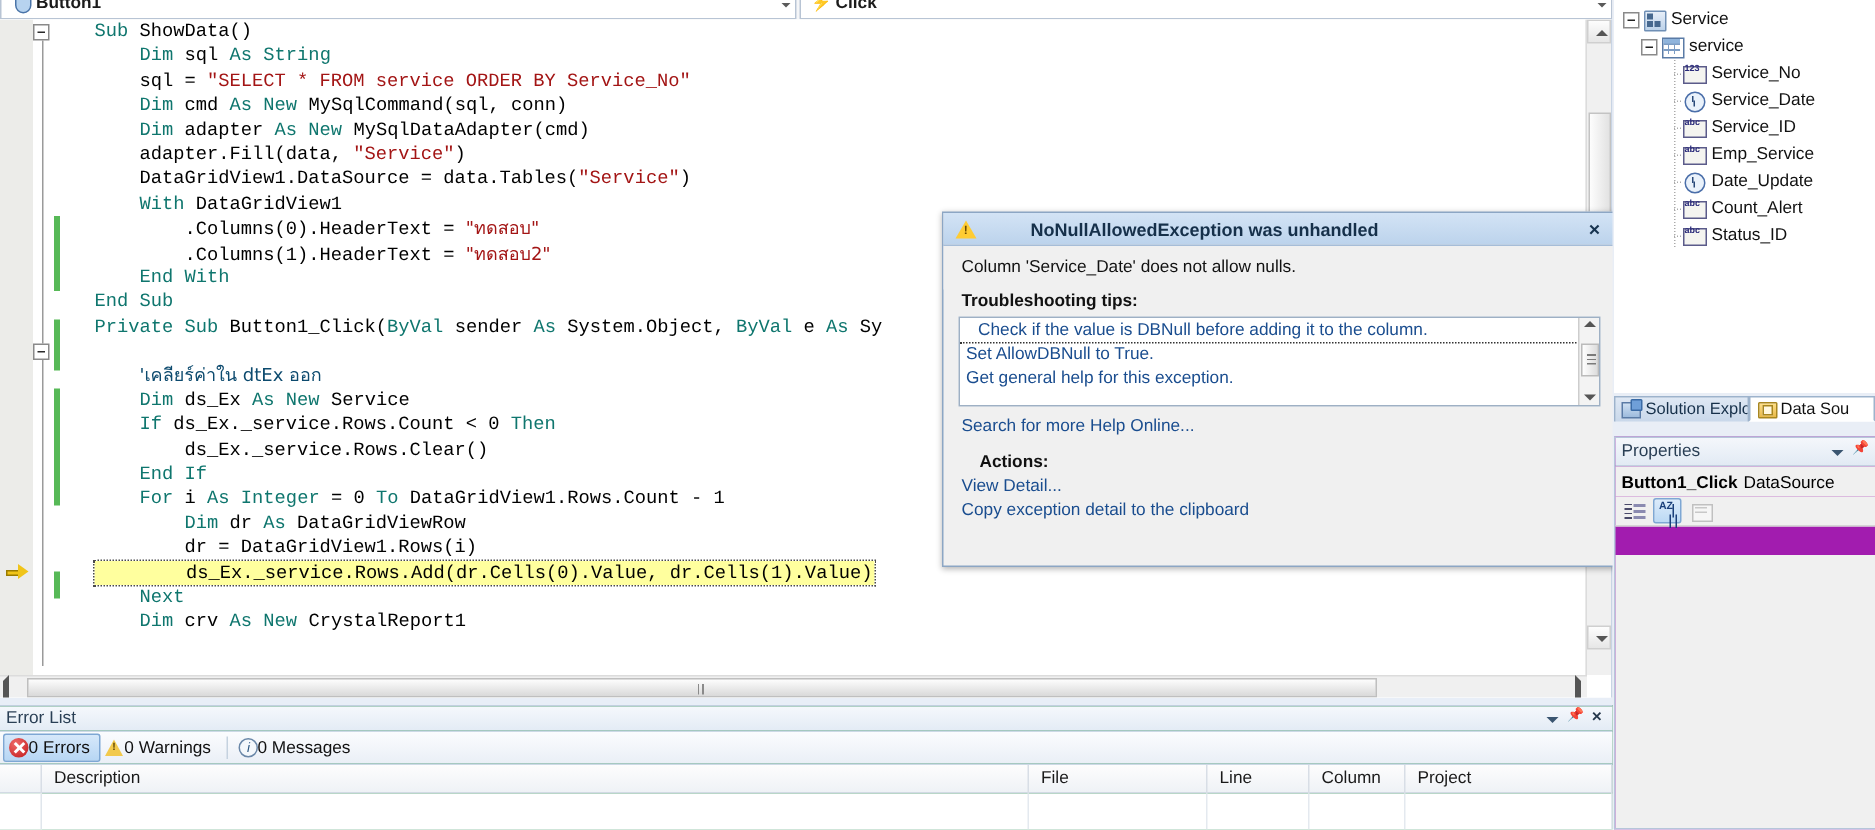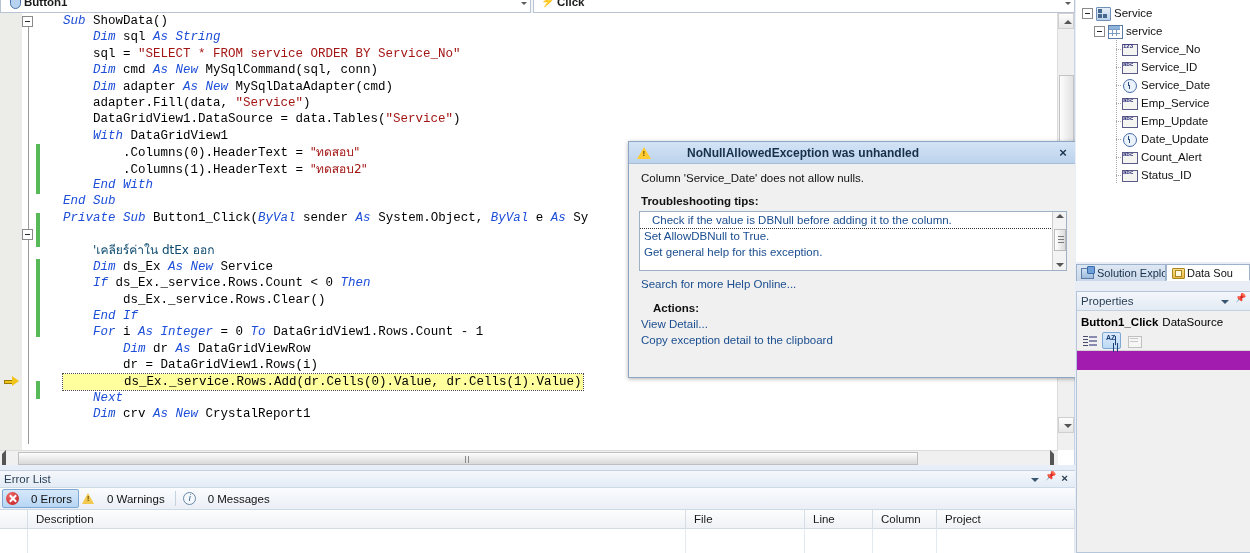--- a/index.html
+++ b/index.html
@@ -59,21 +59,21 @@
   }
   #sel-margin { position:absolute; left:35px; top:0; width:8px; height:437px; background:#fff;}
   .change-bar { position:absolute; left:1px; width:4px; background:#57b957; }
 
   #code-area {
     position:absolute; left:43px; top:0; right:0; top:0; height:437px;
     font-family:"Liberation Mono","DejaVu Sans Mono",monospace;
     font-size:12.5px; line-height:16.4px; white-space:pre; color:#000;
   }
   .ln { position:relative; height:16.4px; padding-left:20px; }
-  .kw  { color:#1d4ed8;font-style:italic; }
+  .kw  { color:#0f766e; }
   .str { color:#a31515; }
   .cmt { color:#0c4a6e; }
   .hl-line { background:#ffff9e; outline:1px dotted #4a4a4a; display:inline-block; padding:0 1px;}
   .curstmt-arrow {
     position:absolute; left:4px; top:3px; width:0; height:0; z-index:5;
   }
   .thai { font-family:"DejaVu Sans","Liberation Sans",sans-serif; font-size:12px; }
 
   
   #ed-vscroll { position:absolute; right:0px; top:0; width:17px; height:437px; background:#f0f0f0; border-left:1px solid #dcdcdc;}
@@ -198,21 +198,21 @@
   .ic-page::after{content:"";position:absolute;left:5px;top:5px;width:8px;height:1px;background:#999;box-shadow:0 3px 0 0 #999;}
   #props-body { position:absolute; left:0; right:0; top:78px; bottom:0; background:#f0f0f0;}
 
   
   #error-list { left:0; top:470px; width:1075px; height:83px; background:#15803d; border-top:1px solid #c2d0e0;}
   #el-title { height:17px; display:flex; align-items:center; padding:0 4px;
       background:linear-gradient(#f5f8fc,#e3ebf5); border-bottom:1px solid #ccd9e6; font-size:11.5px; color:#2a3f55;}
   #el-title-text { flex:1; }
   #el-toolbar { height:22px; display:flex; align-items:center; padding:0 2px; gap:0px;
       background:linear-gradient(#fbfcfe,#eaeff6); border-bottom:1px solid #ccd9e6;}
-  .el-chip { display:flex; align-items:center; height:19px; padding:0 6px 0 3px; font-size:11.5px; color:#111; gap:12px;}
+  .el-chip { display:flex; align-items:center; height:19px; padding:0 6px 0 3px; font-size:11.5px; color:#111; gap:0;}
   .el-chip.sel { background:linear-gradient(#d6e8fa,#b7d6f4); border:1px solid #7ea7d4; border-radius:2px;}
   .el-sep { width:1px; height:15px; background:#c5d2df; margin:0 4px;}
   .ic-err { width:13px;height:13px;border-radius:50%;background:radial-gradient(circle at 35% 30%,#ef6a6a,#c01818);
       position:relative; flex:0 0 13px;}
   .ic-err::before,.ic-err::after{content:"";position:absolute;left:5.5px;top:2px;width:2px;height:9px;background:#fff;}
   .ic-err::before{transform:rotate(45deg);} .ic-err::after{transform:rotate(-45deg);}
   .ic-warn { width:13px;height:13px;position:relative;flex:0 0 13px;}
   .ic-warn::before{content:"";position:absolute;left:0;top:1px;
       border-left:6.5px solid transparent;border-right:6.5px solid transparent;border-bottom:11px solid #f2c94c;}
   .ic-warn::after{content:"!";position:absolute;left:5px;top:3px;font-size:7px;font-weight:bold;color:#5f4400;}
@@ -328,37 +328,32 @@
           <span class="ticon ic-tbl"></span>
           <span>service</span>
         </div>
         <div class="tnode lvl3">
           <span class="tdots"></span>
           <span class="ticon ic-num"></span>
           <span>Service_No</span>
         </div>
         <div class="tnode lvl3">
           <span class="tdots"></span>
+          <span class="ticon ic-date"></span>
+          <span>Service_Date</span>
+        </div>
+        <div class="tnode lvl3">
+          <span class="tdots"></span>
           <span class="ticon ic-abc"></span>
           <span>Service_ID</span>
         </div>
         <div class="tnode lvl3">
           <span class="tdots"></span>
-          <span class="ticon ic-date"></span>
-          <span>Service_Date</span>
-        </div>
-        <div class="tnode lvl3">
-          <span class="tdots"></span>
           <span class="ticon ic-abc"></span>
           <span>Emp_Service</span>
-        </div>
-        <div class="tnode lvl3">
-          <span class="tdots"></span>
-          <span class="ticon ic-abc"></span>
-          <span>Emp_Update</span>
         </div>
         <div class="tnode lvl3">
           <span class="tdots"></span>
           <span class="ticon ic-date"></span>
           <span>Date_Update</span>
         </div>
         <div class="tnode lvl3">
           <span class="tdots"></span>
           <span class="ticon ic-abc"></span>
           <span>Count_Alert</span>

